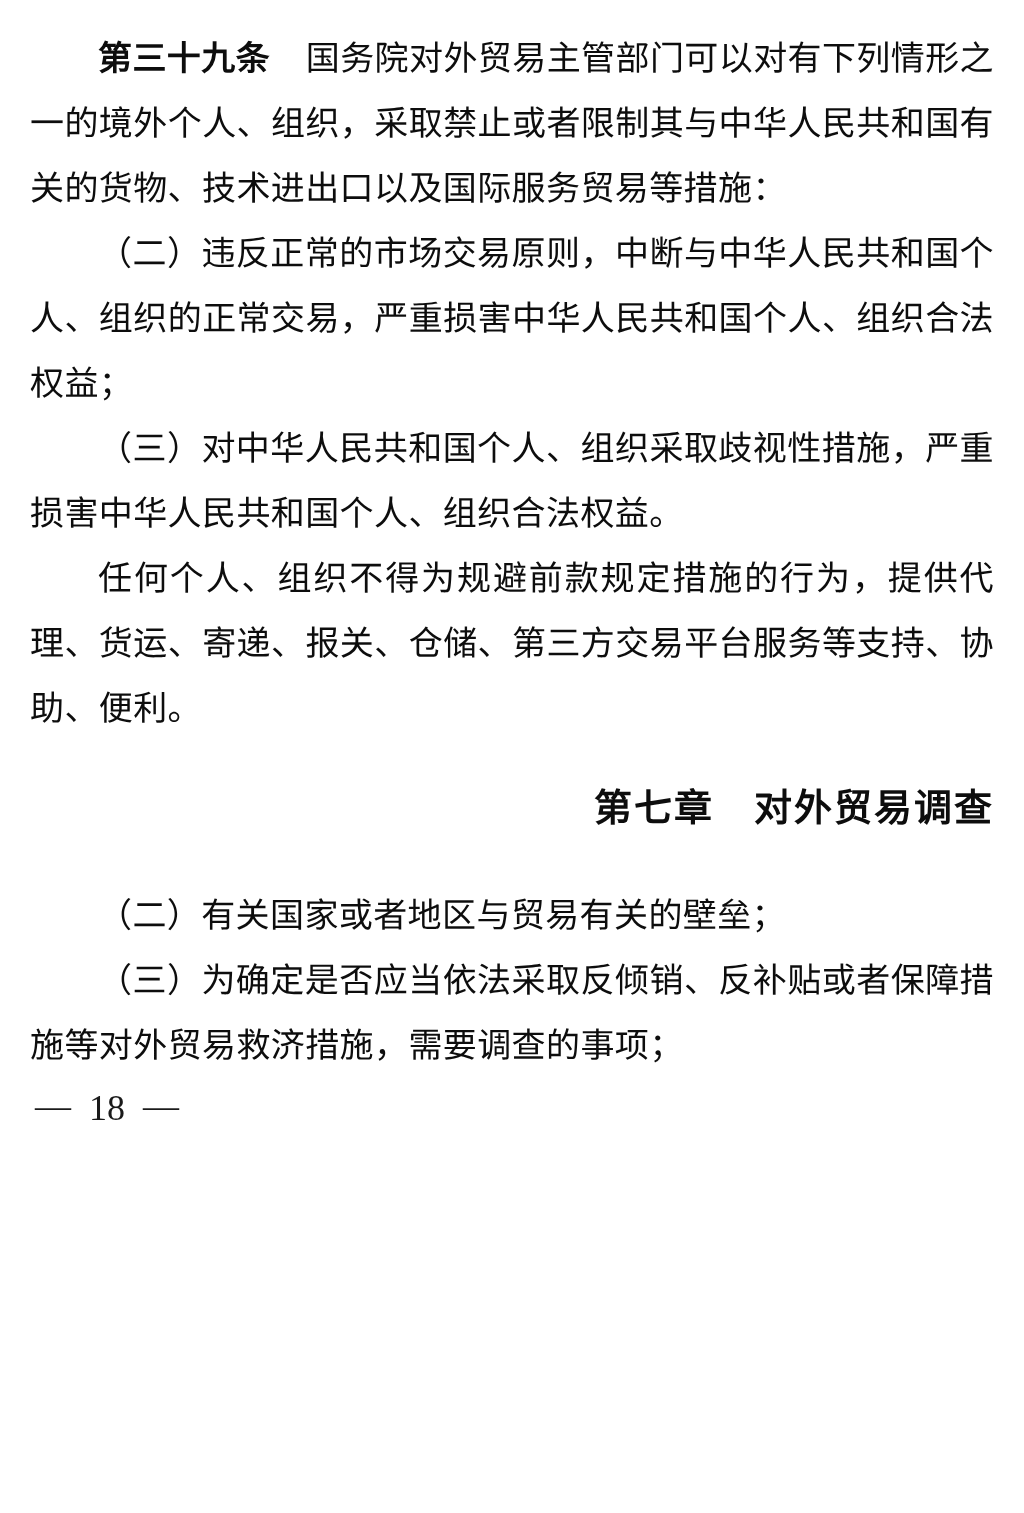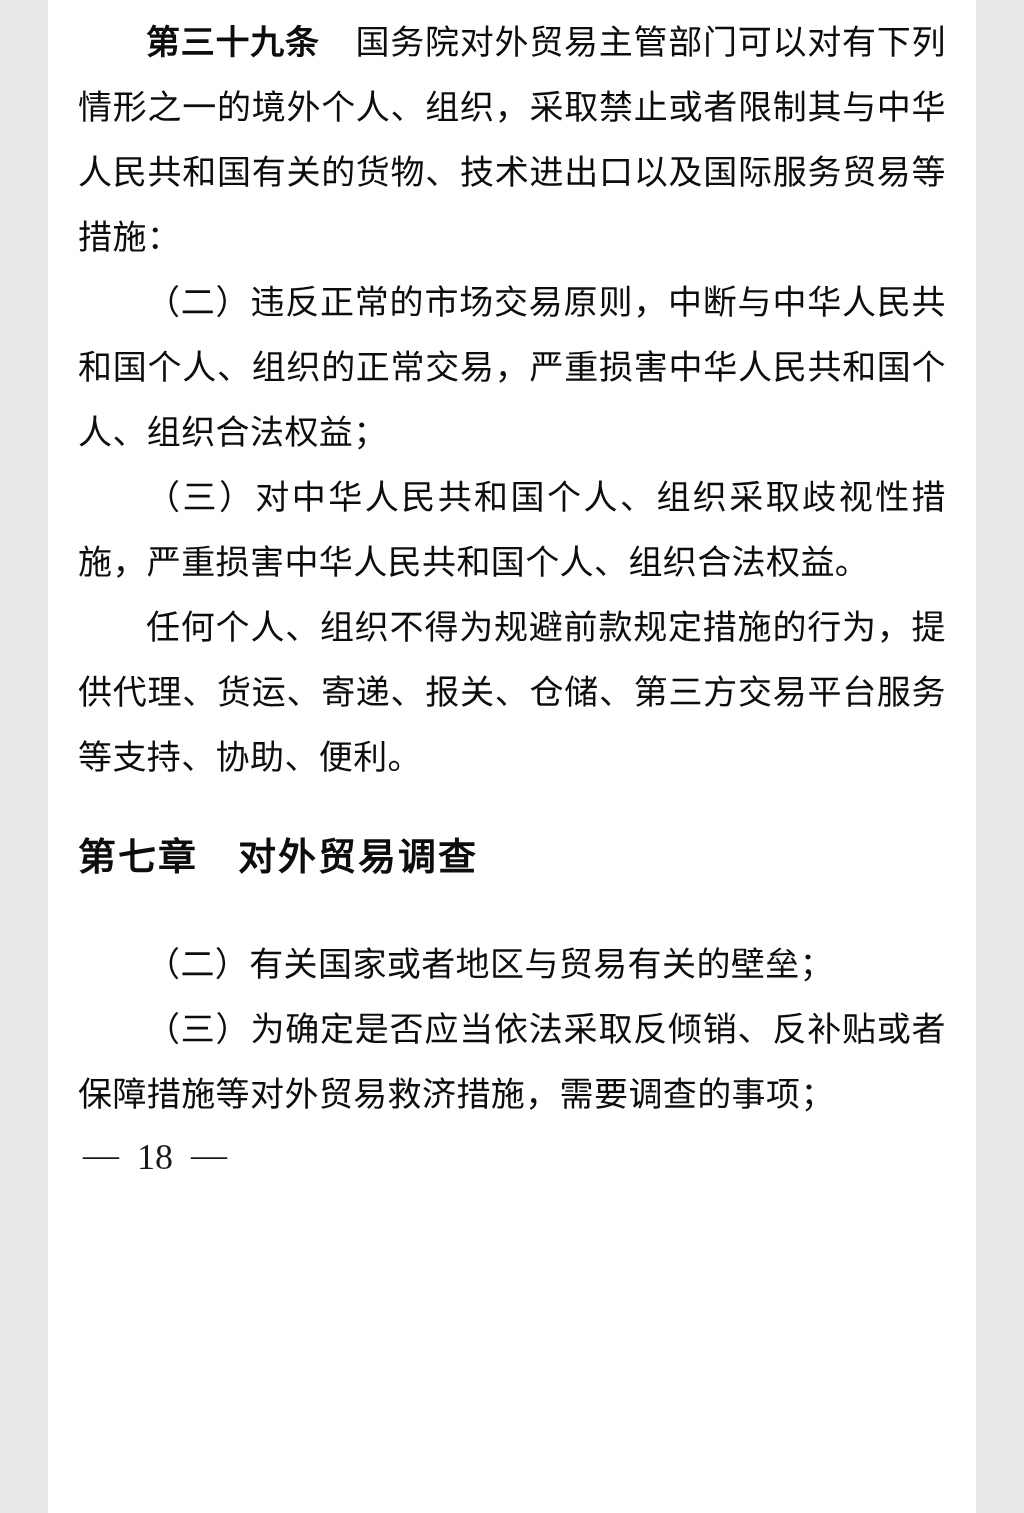--- a/index.html
+++ b/index.html
@@ -1,22 +1,22 @@
 <!DOCTYPE html>
 <html lang="zh-CN"><head>
 <meta charset="utf-8">
 <style>
   html, body { margin: 0; padding: 0; background: #e8e8e8; }
   .page {
-    width: 928px;
+    width: 1024px;
     height: 1513px;
     margin: 0 auto;
     background: #ffffff;
     box-sizing: border-box;
-    padding: 10px 30px 0 30px;
+    padding: 26px 30px 0 30px;
     font-family: "Liberation Serif", "DejaVu Serif", serif;
     color: #0d0d0d;
     overflow: hidden;
     position: relative;
   }
   .doc { width: 100%; }
   .para {
     margin: 0;
     font-size: 34px;
     line-height: 65px;
@@ -30,21 +30,21 @@
     font-family: "Liberation Sans", "DejaVu Sans", sans-serif;
     font-weight: 700;
     margin-right: 1.05em;
   }
   .chapter {
     margin: 35px 0 42px 0;
     font-size: 38px;
     line-height: 65px;
     font-weight: 700;
     font-family: "Liberation Sans", "DejaVu Sans", sans-serif;
-    text-align: left;
+    text-align: right;
     letter-spacing: 2px;
     text-indent: 0;
   }
   .pagefoot {
     margin-top: 6px;
     padding-left: 5px;
     display: flex;
     align-items: center;
     gap: 18px;
     font-size: 36px;

